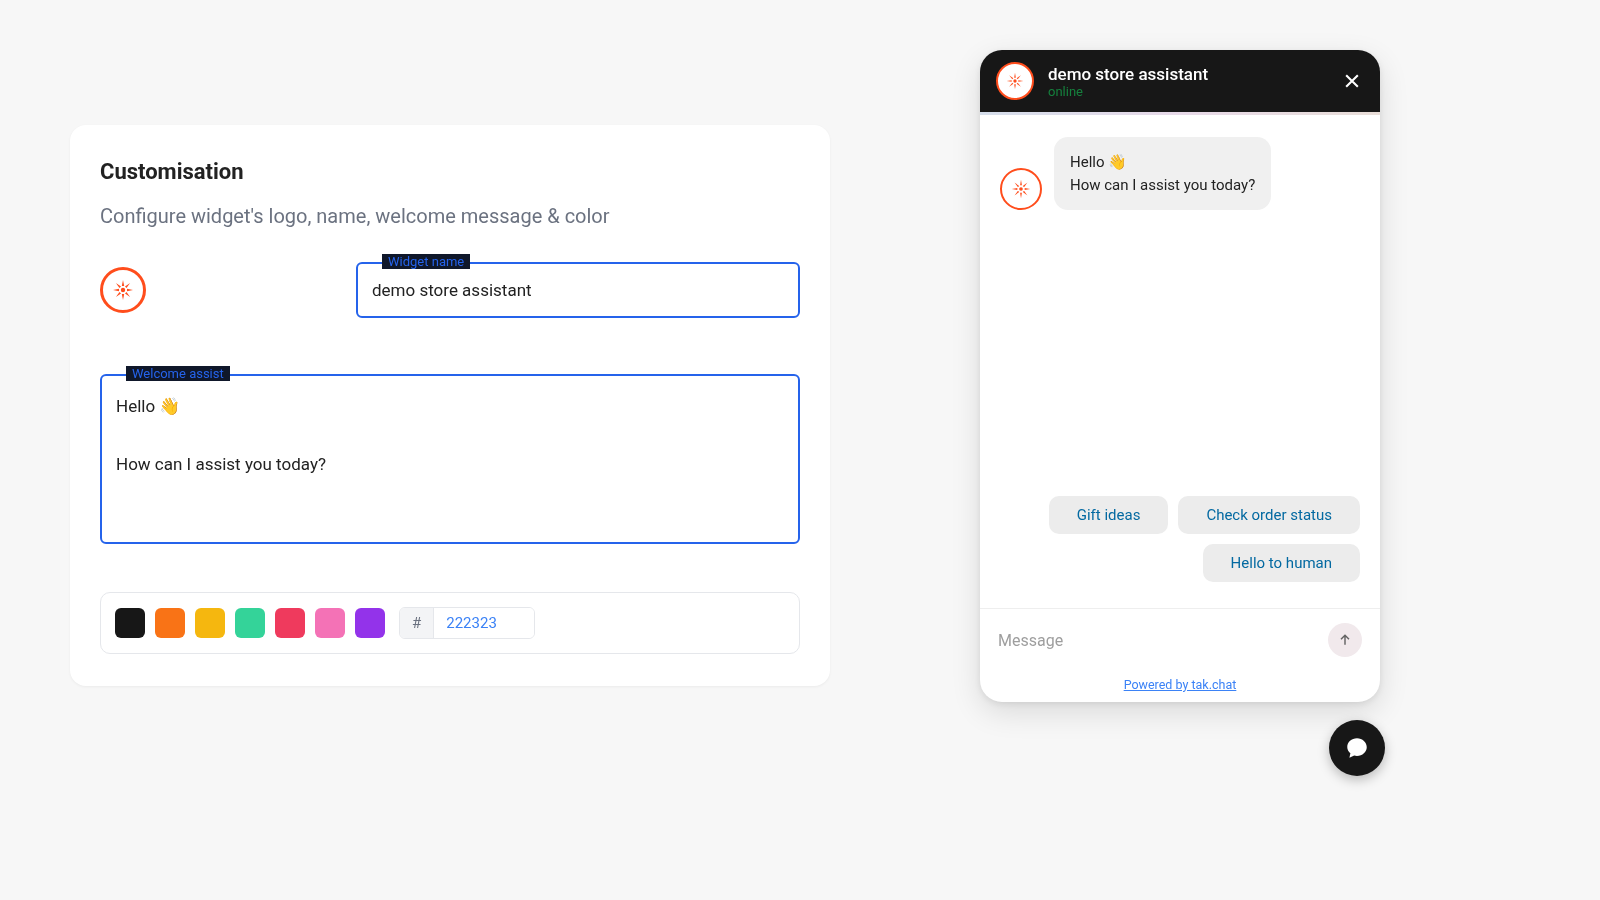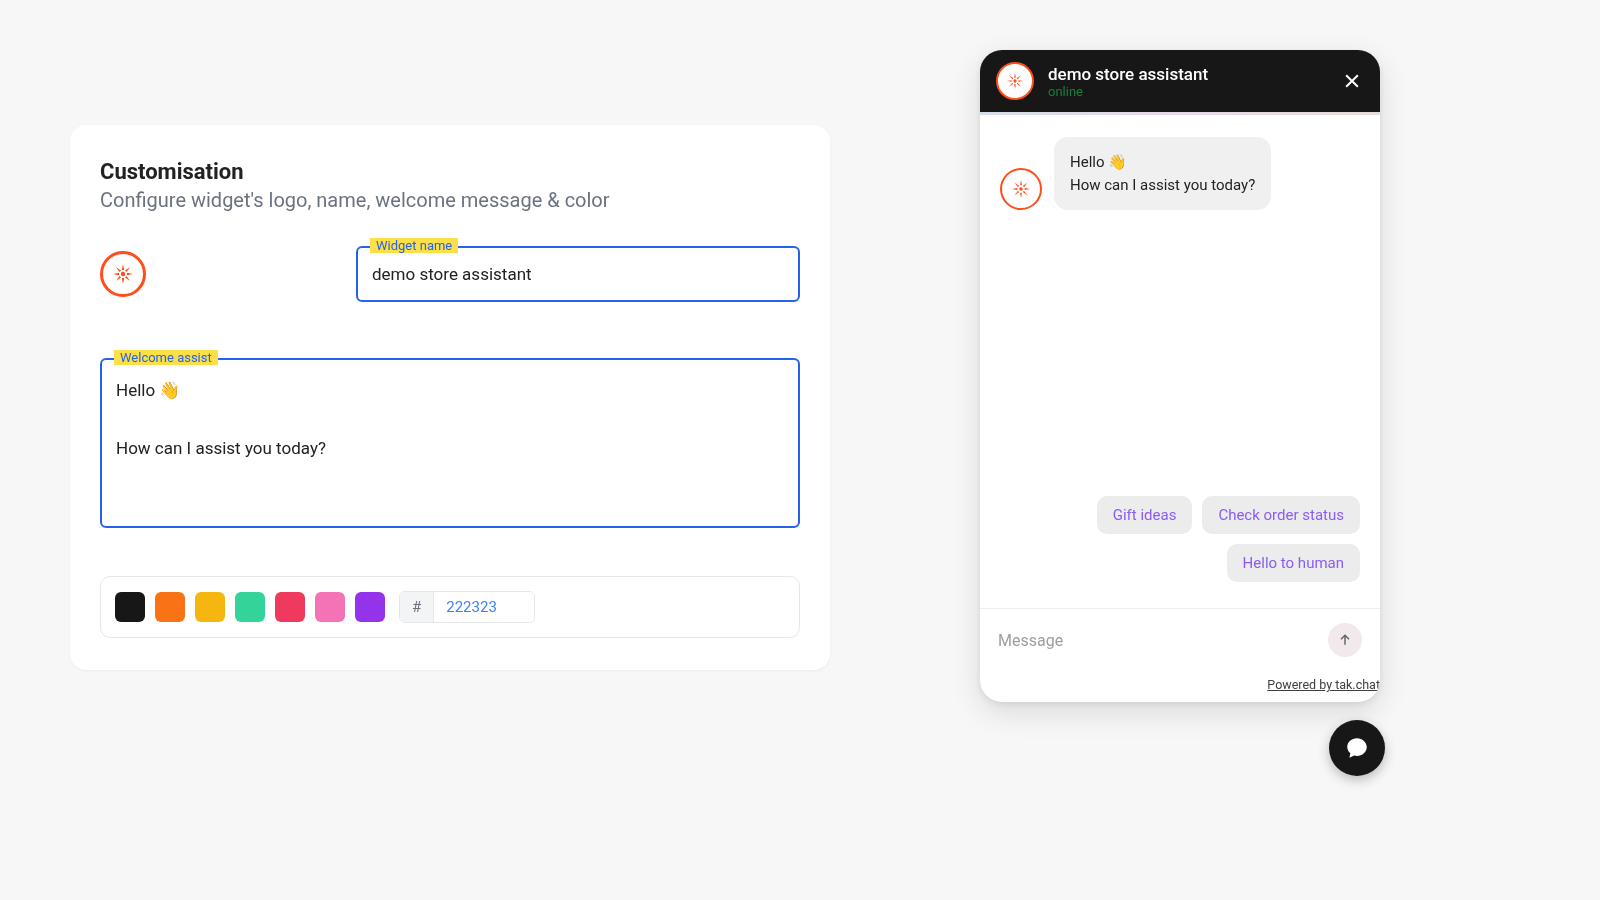--- a/index.html
+++ b/index.html
@@ -19,21 +19,21 @@
     width: 760px;
     background: #fff;
     border-radius: 16px;
     padding: 34px 30px 32px 30px;
     box-shadow: 0 1px 3px rgba(0,0,0,0.05);
   }
   .card-title {
     font-size: 22px;
     font-weight: 700;
     color: #222;
-    margin-bottom: 4px;
+    margin-bottom: 20px;
   }
   .card-sub {
     font-size: 20px;
     color: #6b7280;
     margin-bottom: 34px;
   }
 
   .row1 {
     display: flex;
     align-items: center;
@@ -57,22 +57,22 @@
   .field {
     position: relative;
     border: 2px solid #2563eb;
     border-radius: 6px;
     padding: 16px 14px;
   }
   .field-name { flex: 1; margin-left: 0; }
   .field-label {
     position: absolute;
     top: -10px;
-    left: 12px;
-    background: #fde047;
+    left: 24px;
+    background: #0f172a;
     padding: 0 6px;
     font-size: 13px;
     color: #2563eb;
   }
   .field input {
     border: none;
     outline: none;
     width: 100%;
     font-size: 17px;
     color: #222;
@@ -222,23 +222,23 @@
     margin-top: auto;
     display: flex;
     flex-wrap: wrap;
     justify-content: flex-end;
     gap: 10px;
     padding-bottom: 16px;
   }
   .qr {
     background: #ececec;
     border-radius: 10px;
-    padding: 10px 16px;
+    padding: 10px 28px;
     font-size: 15px;
-    color: #8b5cf6;
+    color: #0369a1;
     cursor: pointer;
   }
 
   .chat-input-row {
     border-top: 1px solid #eee;
     display: flex;
     align-items: center;
     padding: 14px 18px;
     gap: 12px;
   }
@@ -257,23 +257,23 @@
     border-radius: 50%;
     background: #f1e9ec;
     display: flex;
     align-items: center;
     justify-content: center;
     cursor: pointer;
   }
   .send-btn svg { stroke:#666; }
 
   .powered {
-    text-align: right;
+    text-align: center;
     font-size: 12.5px;
-    color: #404040;
+    color: #3b82f6;
     text-decoration: underline;
     padding: 6px 0 10px 0;
     cursor: pointer;
   }
 
   
   .fab {
     position: absolute;
     left: 1329px;
     top: 720px;

